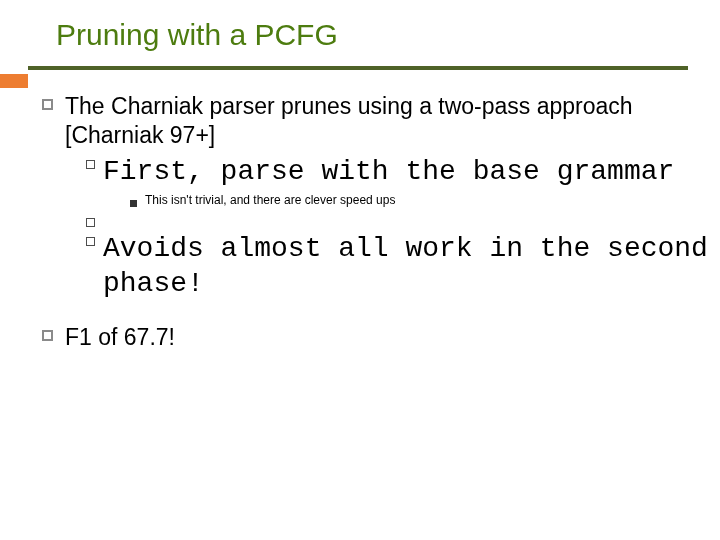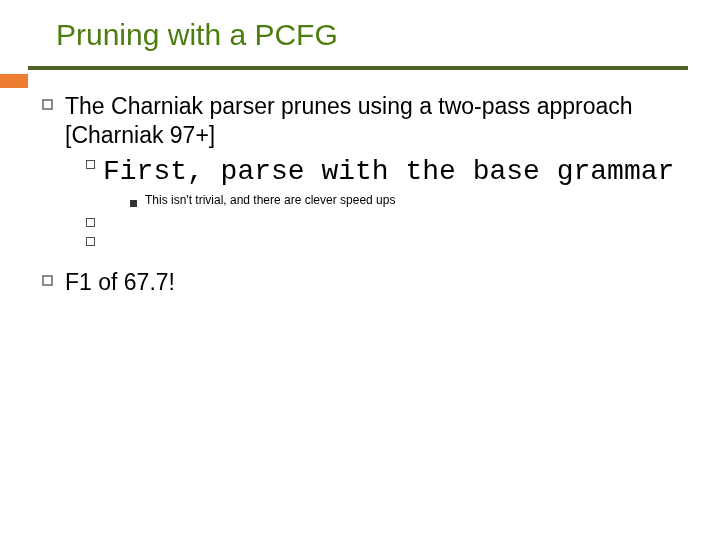--- a/index.html
+++ b/index.html
@@ -127,20 +127,21 @@
       <span class="text">This isn't trivial, and there are clever speed ups</span>
     </div>
 
     <div class="l2">
       <span class="bullet"></span>
     </div>
 
 
     <div class="l2">
       <span class="bullet"></span>
+      <span class="text">Avoids almost all work in the second phase!</span>
     </div>
 
     <div class="gap-lg"></div>
 
     <div class="l1">
       <span class="bullet"></span>
       <span class="text">F1 of 67.7!</span>
     </div>
 
   </div>

